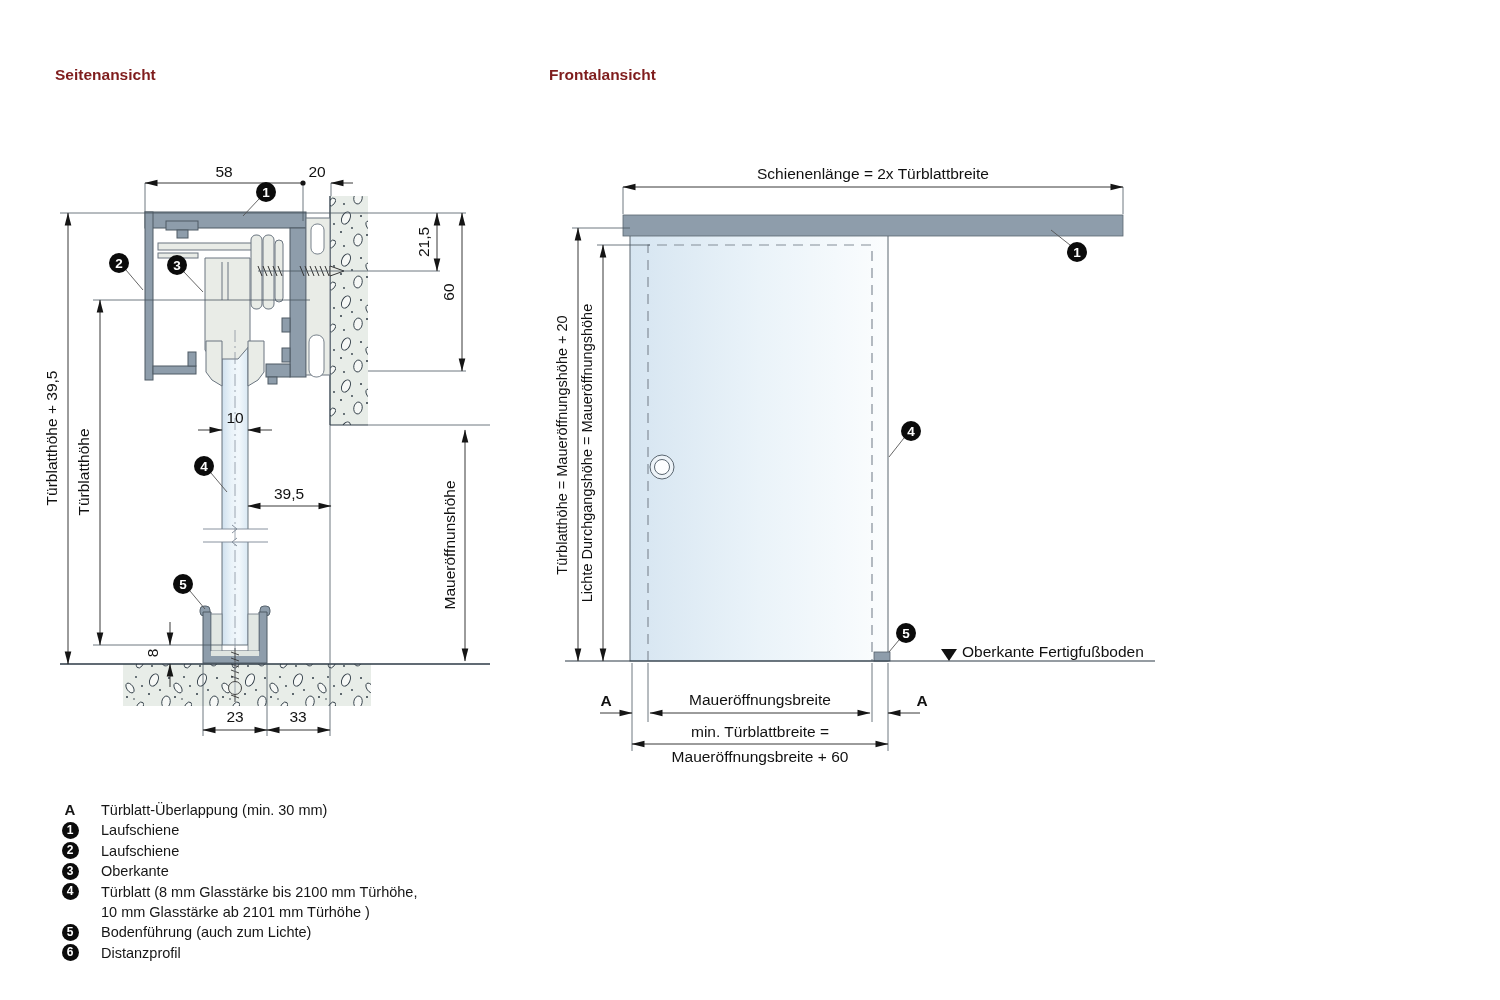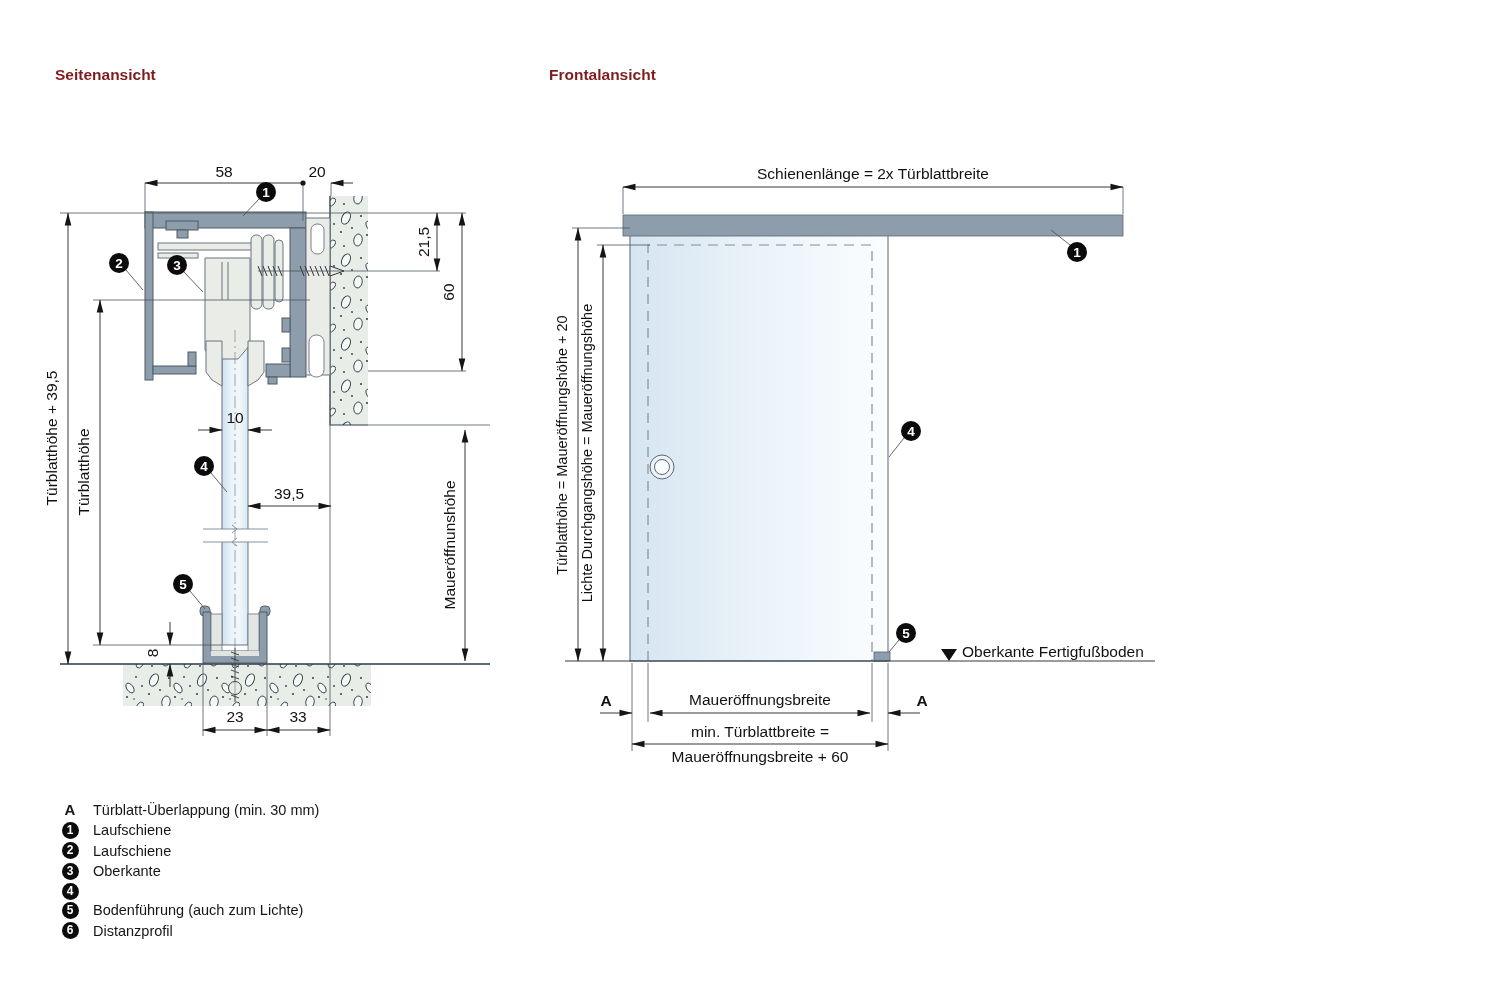--- a/index.html
+++ b/index.html
@@ -9,21 +9,21 @@
   svg{position:absolute;left:0;top:0;}
   .view-title{position:absolute;top:66px;font-size:15.5px;font-weight:bold;color:#7f1d1d;}
   #title-side{left:55px;}
   #title-front{left:549px;}
   .legend{position:absolute;left:55px;top:800px;font-size:14.5px;line-height:20.4px;color:#161616;}
   .lrow{display:flex;align-items:flex-start;}
   .lkeycol{width:30px;display:flex;justify-content:center;flex:0 0 30px;}
   .lkey{font-weight:bold;font-size:15px;}
   .lball{display:inline-block;width:17px;height:17px;border-radius:50%;background:#0b0b0b;color:#fff;
          font-size:12px;font-weight:bold;text-align:center;line-height:17px;margin-top:1.5px;}
-  .ltxt{margin-left:8px;}
+  .ltxt{margin-left:16px;}
   svg text{font-family:"Liberation Sans", sans-serif;fill:#111;}
   .dimtxt{font-size:15.5px;}
   .dimtxt-sm{font-size:14.5px;}
   .ballt{font-size:13.5px;font-weight:bold;fill:#fff;text-anchor:middle;}
 </style>
 </head>
 <body>
 
 <div class="stage">
 
@@ -319,20 +319,21 @@
     <div class="lrow">
       <span class="lkeycol">
           <span class="lball">3</span>
         </span>
       <span class="ltxt">Oberkante</span>
     </div>
     <div class="lrow">
       <span class="lkeycol">
           <span class="lball">4</span>
         </span>
+      <span class="ltxt"><span>Türblatt (8 mm Glasstärke bis 2100 mm Türhöhe,</span><br><span>10 mm Glasstärke ab 2101 mm Türhöhe )</span></span>
     </div>
     <div class="lrow">
       <span class="lkeycol">
           <span class="lball">5</span>
         </span>
       <span class="ltxt">Bodenführung (auch zum Lichte)</span>
     </div>
     <div class="lrow">
       <span class="lkeycol">
           <span class="lball">6</span>

